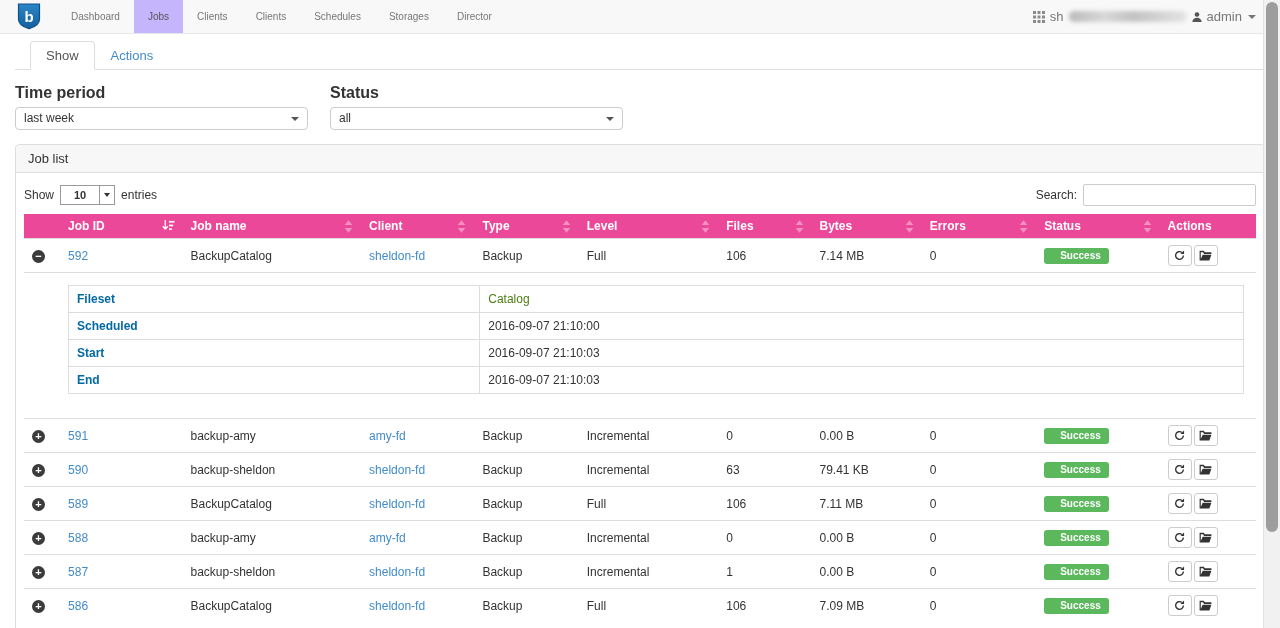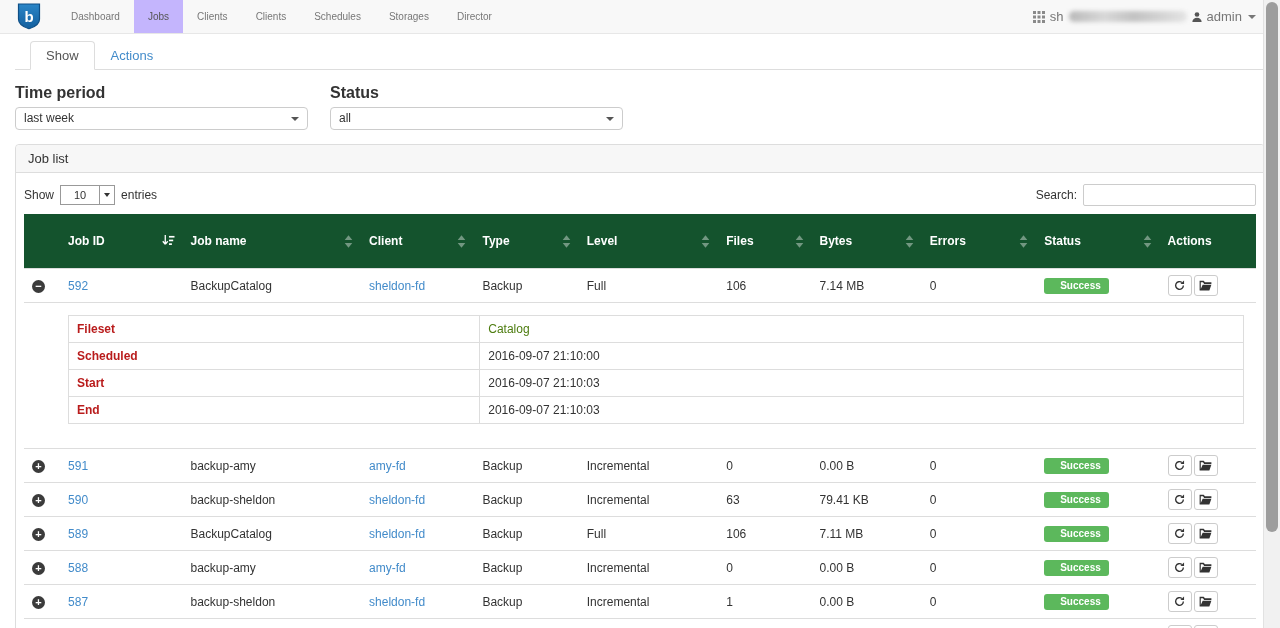--- a/index.html
+++ b/index.html
@@ -41,48 +41,48 @@
   
   .panel { margin:14px 15px 0 15px; border:1px solid #ddd; border-radius:4px 4px 0 0; }
   .panel-heading { background:#f7f7f7; border-bottom:1px solid #ddd; padding:6px 12px;
                    font-size:13px; color:#333; border-radius:4px 4px 0 0; }
   .panel-body { padding:8px; }
 
   .table-controls { display:flex; justify-content:space-between; align-items:center;
                     padding:3px 0 8px 0; font-size:12px; color:#333; }
   .length-ctl { display:flex; align-items:center; gap:6px; }
   .native-select { width:55px; height:20px; border:1px solid #999; background:#fff;
-                   display:flex; align-items:center; font-size:11px; cursor:pointer; }
+                   display:flex; align-items:center; font-size:11px; cursor:pointer;font-weight:bold; }
   .native-select .val { flex:1; text-align:center; color:#333; }
   .native-select .arrow-box { width:15px; align-self:stretch; border-left:1px solid #999;
                    display:flex; align-items:center; justify-content:center; }
   .native-select .arrow-box .caret { border-top-color:#333; margin:0; border-left-width:3px; border-right-width:3px; }
   .search-ctl { display:flex; align-items:center; gap:6px; }
   .search-input { width:173px; height:22px; border:1px solid #ccc; border-radius:2px; padding:0 6px; font-size:12px; }
 
   
   table.jobs { width:100%; border-collapse:collapse; font-size:12px; }
-  table.jobs thead th { background:#14532d; color:#fff; text-align:left; font-weight:bold;
-                        padding:20px 8px; height:24px; white-space:nowrap; }
+  table.jobs thead th { background:#ec4899; color:#fff; text-align:left; font-weight:bold;
+                        padding:5px 8px; height:24px; white-space:nowrap; }
   table.jobs thead th .th-inner { display:flex; align-items:center; justify-content:space-between; gap:4px; }
   table.jobs tbody td { padding:6px 8px; border-top:1px solid #ddd; height:27px; vertical-align:middle; white-space:nowrap; }
   table.jobs a { color:#428bca; text-decoration:none; }
   .expand-icon { display:inline-block; width:13px; height:13px; border-radius:50%; background:#3b3b3b;
                  color:#fff; font-size:11px; font-weight:bold; line-height:12px; text-align:center; cursor:pointer; }
   .status-badge { display:inline-block; background:#5cb85c; color:#fff; font-size:10px; font-weight:bold;
                   padding:2px 8px 3px 16px; border-radius:3px; }
   .action-btn { display:inline-flex; align-items:center; justify-content:center; width:24px; height:21px;
                 border:1px solid #ccc; border-radius:3px; background:#fff; cursor:pointer; margin-right:2px; vertical-align:middle; }
 
   
   tr.detail-row > td { padding:0; border-top:1px solid #ddd; }
   .detail-wrap { margin:6px 4px 18px 36px; }
   table.detail { width:100%; border-collapse:collapse; border:1px solid #ddd; font-size:12px; }
   table.detail td { border:1px solid #ddd; padding:5px 8px; height:25px; }
-  table.detail td.dlabel { width:35%; font-weight:bold; color:#b91c1c; }
+  table.detail td.dlabel { width:35%; font-weight:bold; color:#0369a1; }
   table.detail a { color:#4d7c0f; text-decoration:none; }
 
   
   .scrollbar { position:fixed; top:0; right:0; width:17px; height:628px; background:#f1f1f1;
                border-left:1px solid #e2e2e2; z-index:50; }
   .scrollbar .thumb { position:absolute; top:2px; left:2px; width:12px; height:530px;
                       background:#9d9d9d; border-radius:7px; }
 </style>
 </head>
 <body>

